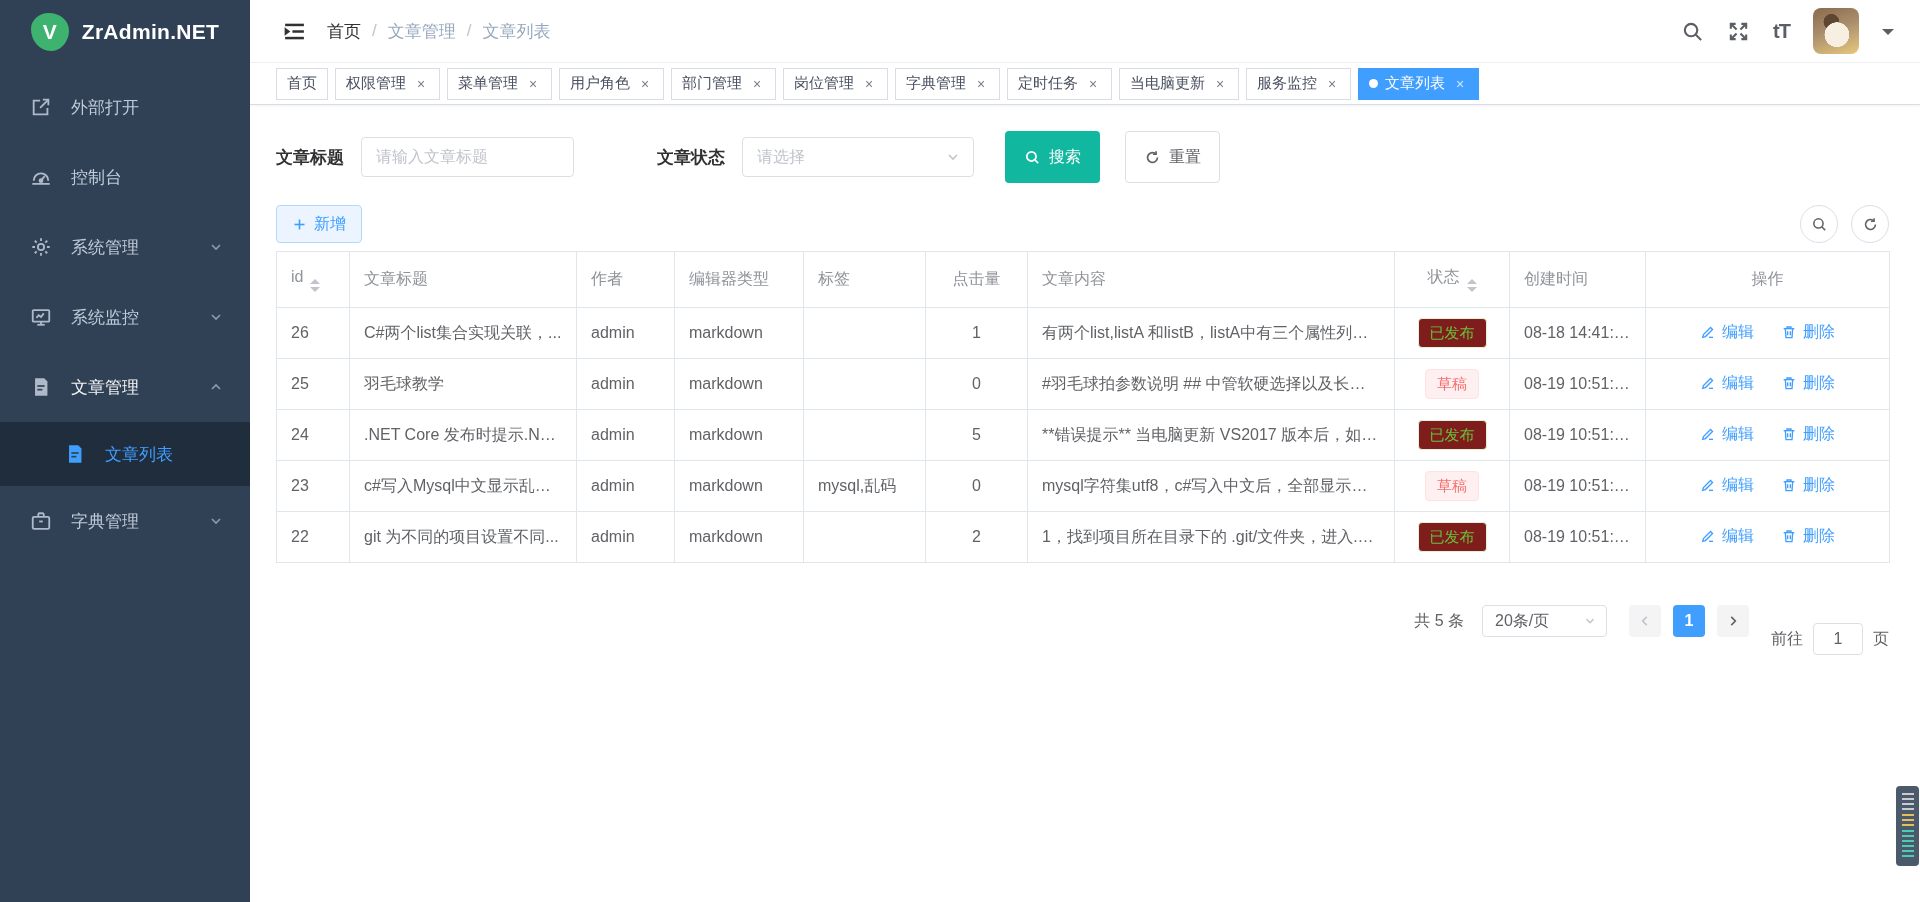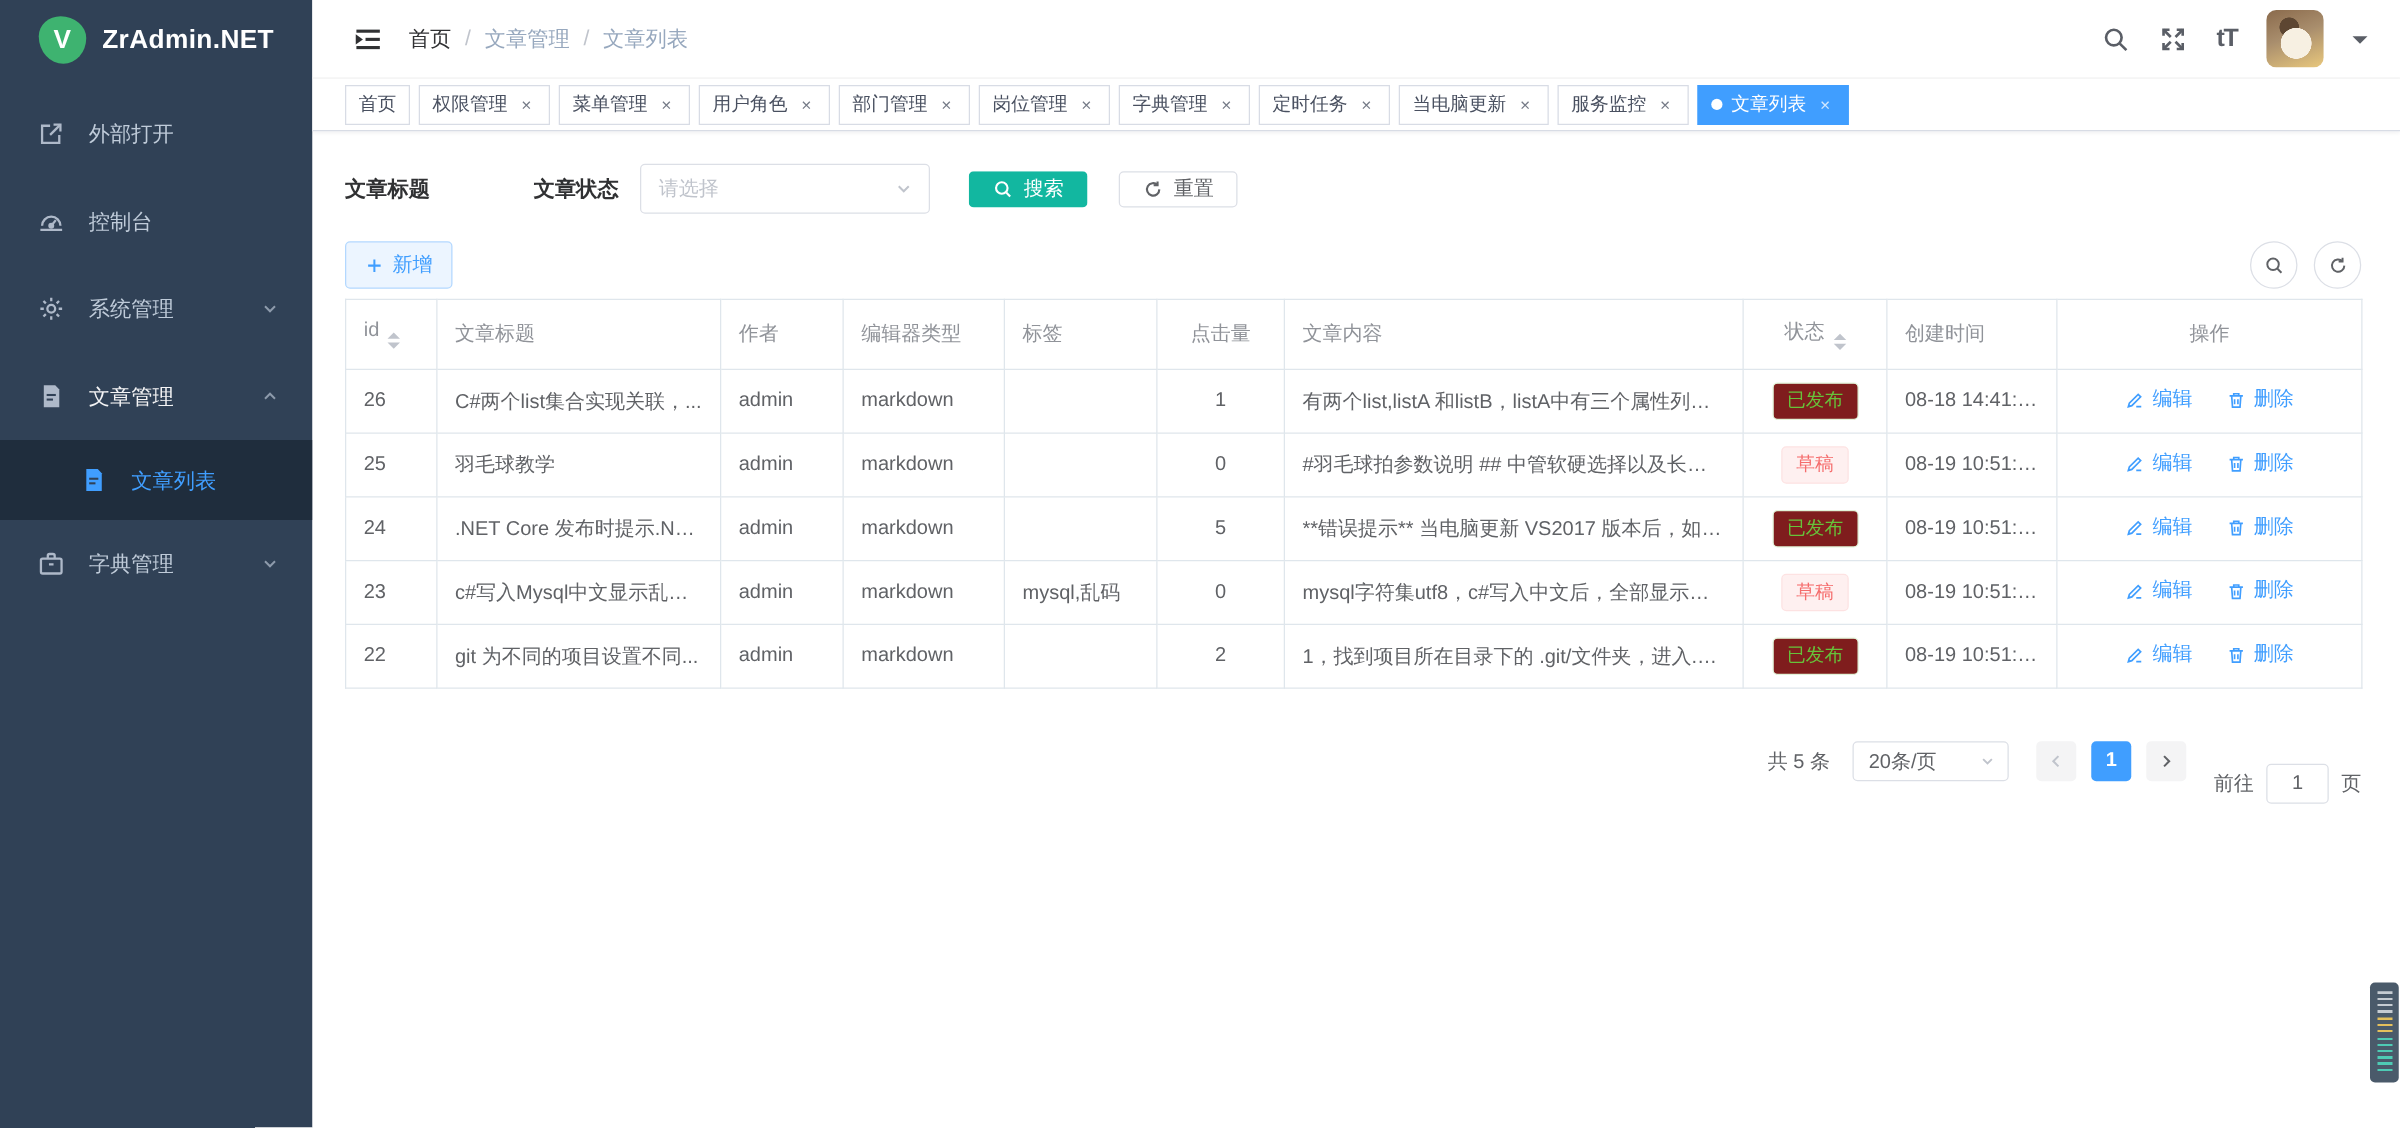--- a/index.html
+++ b/index.html
@@ -60,21 +60,21 @@
   .filter-row { display:flex; align-items:center; }
   .f-label { font-size:17px; font-weight:bold; color:#303133; white-space:nowrap; }
   .text-input { width:213px; height:40px; border:1px solid #dcdfe6; border-radius:4px; padding:0 14px;
                 font-size:16px; color:#606266; outline:none; margin-left:17px; font-family:inherit; }
   .text-input::placeholder { color:#c0c4cc; }
   .gap-a { width:83px; }
   .select { width:232px; height:40px; border:1px solid #dcdfe6; border-radius:4px; display:flex; align-items:center;
             justify-content:space-between; padding:0 12px 0 14px; font-size:16px; color:#c0c4cc; cursor:pointer; margin-left:17px; }
   .select .chev { width:16px; height:16px; color:#c0c4cc; }
   .gap-b { width:31px; }
-  .btn { height:29px; border-radius:4px; font-size:16px; display:inline-flex; align-items:center; gap:8px;
+  .btn { height:52px; border-radius:4px; font-size:16px; display:inline-flex; align-items:center; gap:8px;
          padding:0 18px; cursor:pointer; border:1px solid transparent; font-family:inherit; }
   .btn .bicon { width:17px; height:17px; }
   .btn-search { background:#12b7a0; color:#fff; }
   .btn-reset { background:#fff; border-color:#dcdfe6; color:#606266; margin-left:25px; }
 
   .toolbar-row { display:flex; align-items:center; justify-content:space-between; margin-top:22px; }
   .btn-add { height:38px; padding:0 15px; background:#ecf5ff; border:1px solid #b3d8ff; border-radius:4px;
              color:#409eff; font-size:16px; display:inline-flex; align-items:center; gap:7px; cursor:pointer;font-family:Liberation Mono, monospace; }
   .btn-add .bicon { width:15px; height:15px; }
   .circle-btns { display:flex; gap:13px; }
@@ -157,20 +157,36 @@
           <span class="mi-label">控制台</span>
         </div>
         <div class="menu-item">
           <span class="mi-icon">
             <svg viewBox="0 0 24 24" fill="none" stroke="currentColor" stroke-width="2">
               <circle cx="12" cy="12" r="3.4"></circle>
               <path d="M12 2.5v3M12 18.5v3M2.5 12h3M18.5 12h3M5.2 5.2l2.1 2.1M16.7 16.7l2.1 2.1M18.8 5.2l-2.1 2.1M7.3 16.7l-2.1 2.1"></path>
             </svg>
           </span>
           <span class="mi-label">系统管理</span>
+          <span class="mi-chevron">
+            <svg viewBox="0 0 24 24" fill="none" stroke="currentColor" stroke-width="2.4">
+              <path d="M6 9l6 6 6-6"></path>
+            </svg>
+          </span>
+        </div>
+        <div class="menu-item">
+          <span class="mi-icon">
+            <svg viewBox="0 0 24 24" fill="none" stroke="currentColor" stroke-width="2">
+              <rect x="3" y="4.5" width="18" height="12.5" rx="1"></rect>
+              <path d="M7 13l2.5-3 2.5 2 3-4"></path>
+              <path d="M12 17v3.5"></path>
+              <path d="M8 20.5h8"></path>
+            </svg>
+          </span>
+          <span class="mi-label">系统监控</span>
           <span class="mi-chevron">
             <svg viewBox="0 0 24 24" fill="none" stroke="currentColor" stroke-width="2.4">
               <path d="M6 9l6 6 6-6"></path>
             </svg>
           </span>
         </div>
         <div class="menu-item parent-open">
           <span class="mi-icon">
             <svg viewBox="0 0 24 24">
               <path fill="currentColor" d="M5.5 2.5h10l3.5 3.5v15.5h-13.5z"></path>
@@ -302,20 +318,21 @@
           <span class="tab-dot"></span>
           <span>文章列表</span>
           <span class="tab-close">×</span>
         </span>
       </div>
 
     <section class="content">
 
       <div class="filter-row">
         <span class="f-label">文章标题</span>
+        <input class="text-input" type="text" placeholder="请输入文章标题" style="">
         <span class="gap-a"></span>
         <span class="f-label">文章状态</span>
         <div class="select">
           <span>请选择</span>
           <span class="chev">
             <svg viewBox="0 0 24 24" fill="none" stroke="currentColor" stroke-width="2.4">
                 <path d="M6 9l6 6 6-6"></path>
               </svg>
           </span>
         </div>

